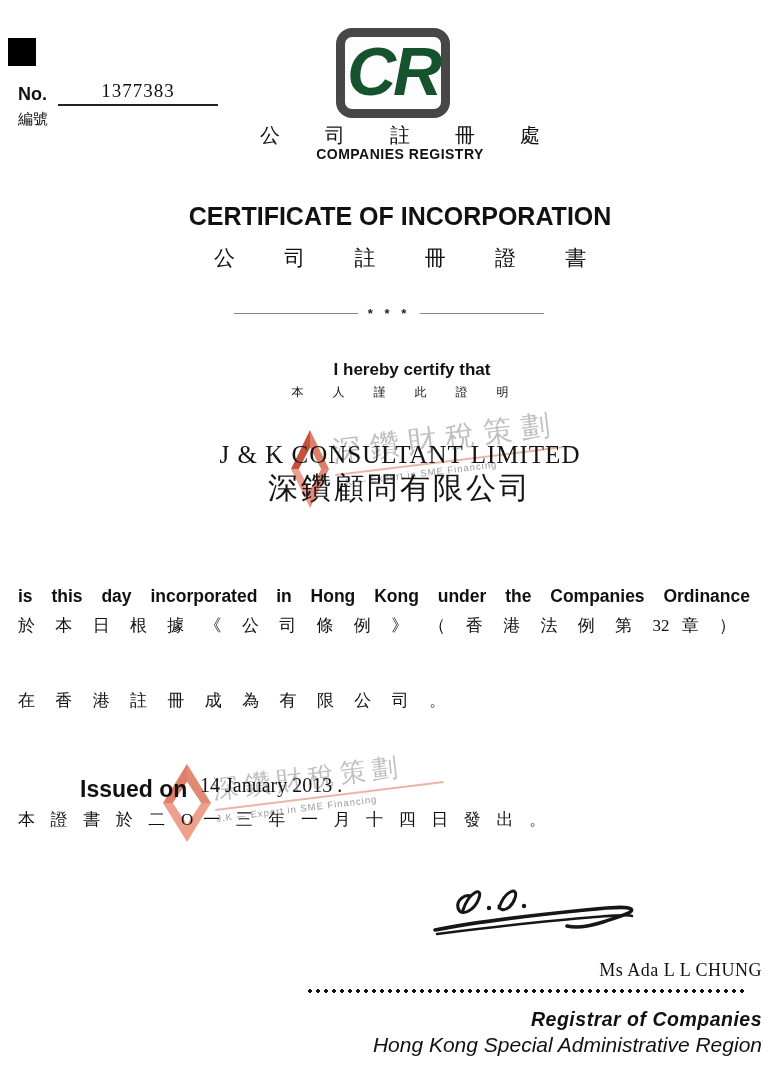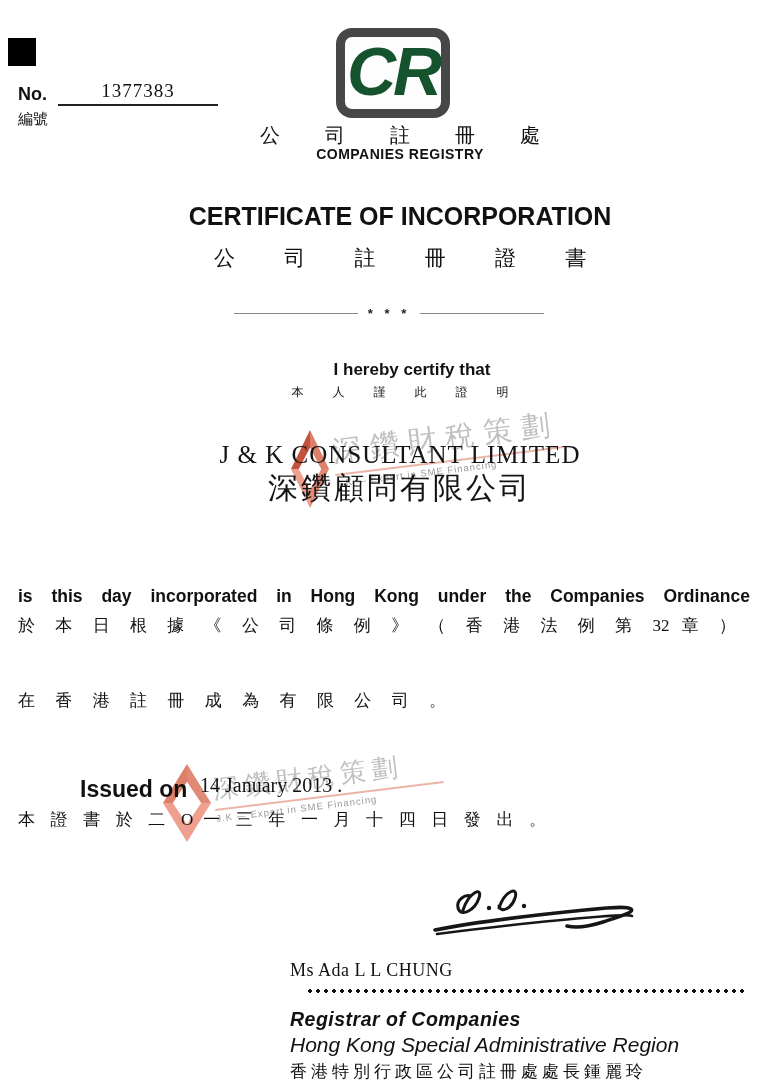--- a/index.html
+++ b/index.html
@@ -67,21 +67,21 @@
 
   
   .issued-label{left:80px;top:776px;font-weight:bold;font-size:23px;z-index:3;}
   .issued-date{left:200px;top:774px;font-size:20px;z-index:3;}
   .issued-zh{left:18px;top:808px;width:528px;font-size:17px;text-align:justify;text-align-last:justify;z-index:3;}
 
   
   .signature{left:425px;top:878px;width:230px;height:75px;z-index:3;}
 
   
-  .signoff{left:290px;top:960px;width:472px;text-align:left;}
+  .signoff{left:290px;top:960px;width:472px;text-align:right;}
   .signatory{font-family:"Liberation Serif",serif;font-size:18px;letter-spacing:0.5px;}
   .dotline{margin-top:8px;height:4px;width:440px;margin-left:16px;
     background-image:radial-gradient(circle,#101010 1.6px,transparent 1.8px);
     background-size:8px 4px;background-repeat:repeat-x;background-position:0 center;}
   .registrar{margin-top:15px;font-weight:bold;font-style:italic;font-size:19.5px;letter-spacing:0.5px;}
   .region{margin-top:2px;font-weight:normal;font-style:italic;font-size:21px;}
   .signoff-zh{margin-top:3px;font-size:17px;letter-spacing:4px;}
 </style>
 </head>
 <body>
@@ -162,16 +162,15 @@
     <circle cx="99" cy="28" r="2.2" fill="#161616"></circle>
     <path d="M10,52 C50,44 120,36 160,32 C185,29.5 202,28 206,31 C210,34 196,38 178,44 C164,48.5 150,50 142,48" stroke="#161616" stroke-width="3.5" stroke-linecap="round"></path>
     <path d="M12,56 C60,50 130,42 170,39 C190,37.5 204,36 207,38" stroke="#161616" stroke-width="2.5" stroke-linecap="round"></path>
   </svg>
 
   <div class="abs signoff">
     <div class="signatory">Ms Ada L L CHUNG</div>
     <div class="dotline"></div>
     <div class="registrar">Registrar of Companies</div>
     <div class="region">Hong Kong Special Administrative Region</div>
-    <div class="signoff-zh zh">香港特別行政區公司註冊處處長鍾麗玲</div>
   </div>
 
 </div>
 
 </body></html>

